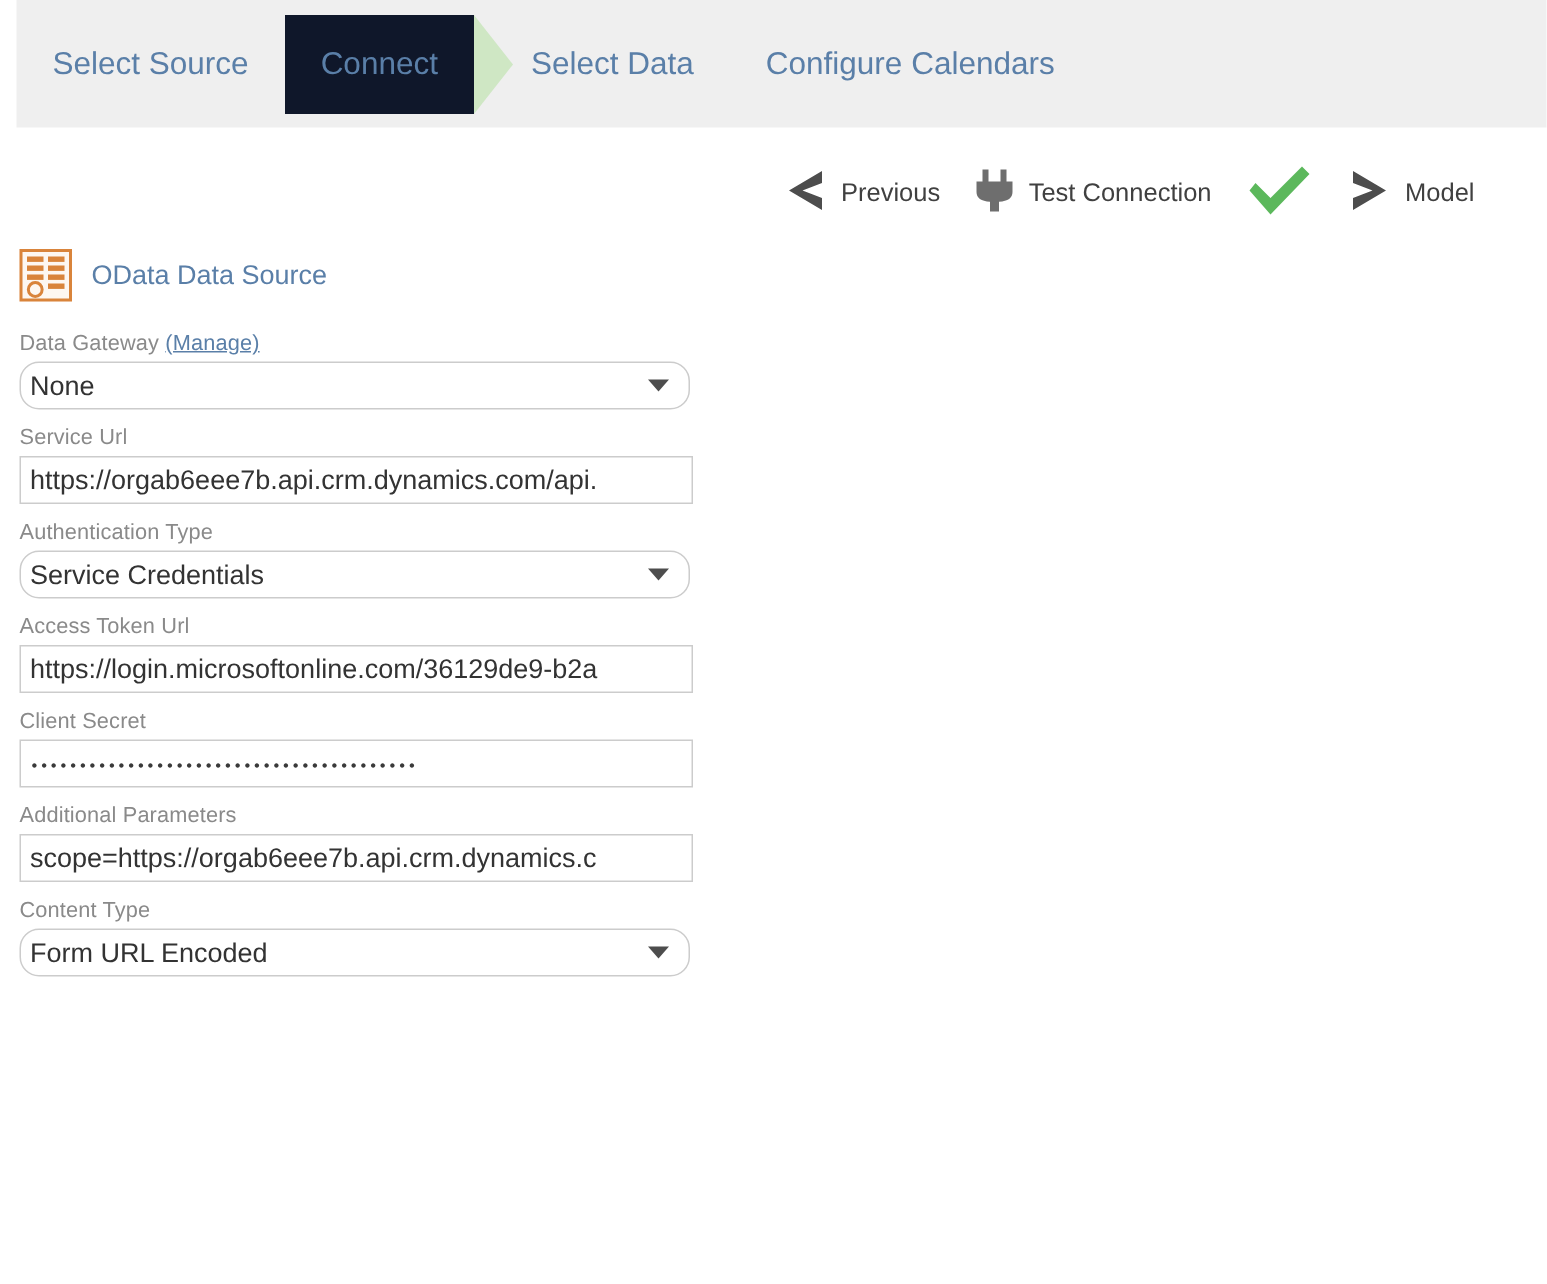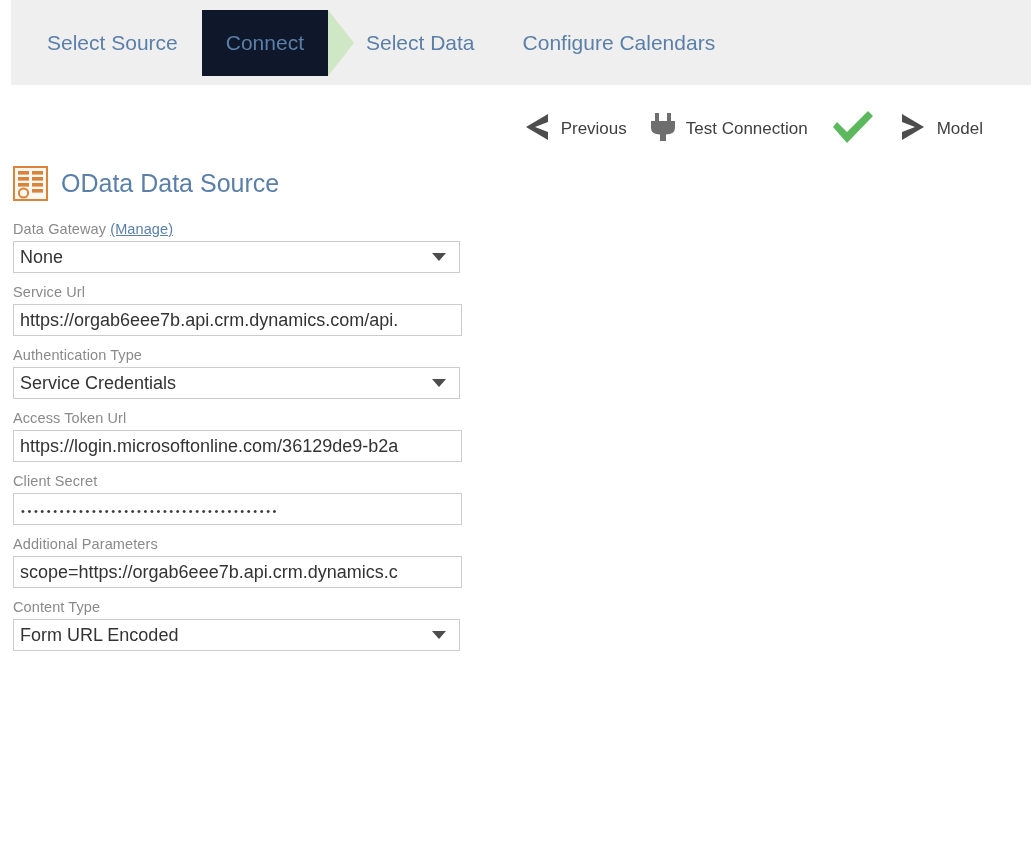--- a/index.html
+++ b/index.html
@@ -17,21 +17,21 @@
   .wizard-bar {
     position: absolute;
     left: 11px;
     top: 0;
     width: 1020px;
     height: 85px;
     background: #efefef;
   }
   .wizard-steps {
     position: absolute;
-    left: 12px;
+    left: 0;
     top: 0;
     height: 85px;
     display: flex;
     align-items: center;
   }
   .wstep {
     position: relative;
     height: 66px;
     display: flex;
     align-items: center;
@@ -93,21 +93,21 @@
   }
   .src-icon {
     width: 35px;
     height: 35px;
     border: 2px solid #d9843b;
     background: #fdf7f1;
     position: relative;
     flex: 0 0 auto;
   }
   .page-title {
-    font-size: 25px;
+    font-size: 18px;
     color: #5a7fa8;
     margin-left: 13px;
     font-family: "Liberation Sans", sans-serif;
     white-space: nowrap;
   }
 
   .form {
     position: absolute;
     left: 13px;
     top: 221px;
@@ -129,21 +129,21 @@
   .fctl {
     position: relative;
     width: 449px;
     height: 32px;
     border: 1px solid #cccccc;
     background: #ffffff;
     display: flex;
     align-items: center;
     overflow: hidden;
   }
-  .fctl.sel { width: 447px; }
+  .fctl.sel { width: 447px; border-radius: 13px; }
   .fctl .val {
     font-size: 18px;
     color: #333333;
     padding-left: 6px;
     white-space: nowrap;
     overflow: hidden;
     font-family: "Liberation Sans", sans-serif;
     flex: 1 1 auto;
   }
   .fctl .val.pwd {

